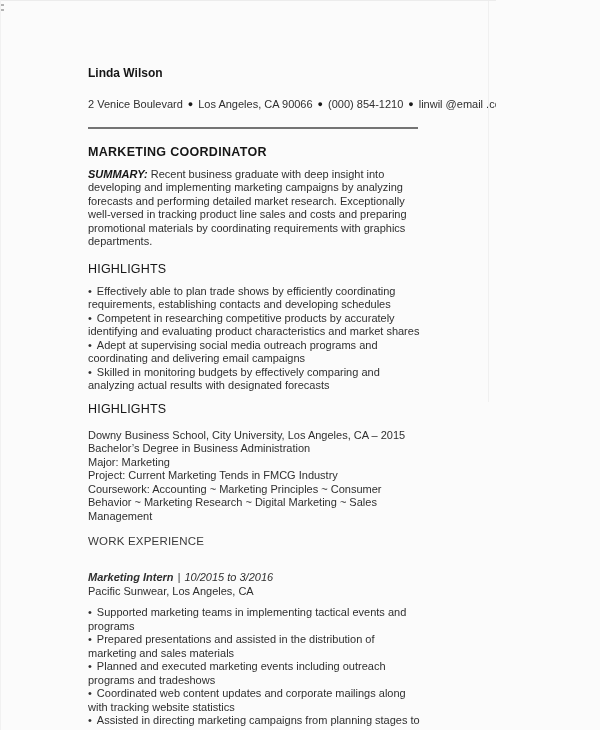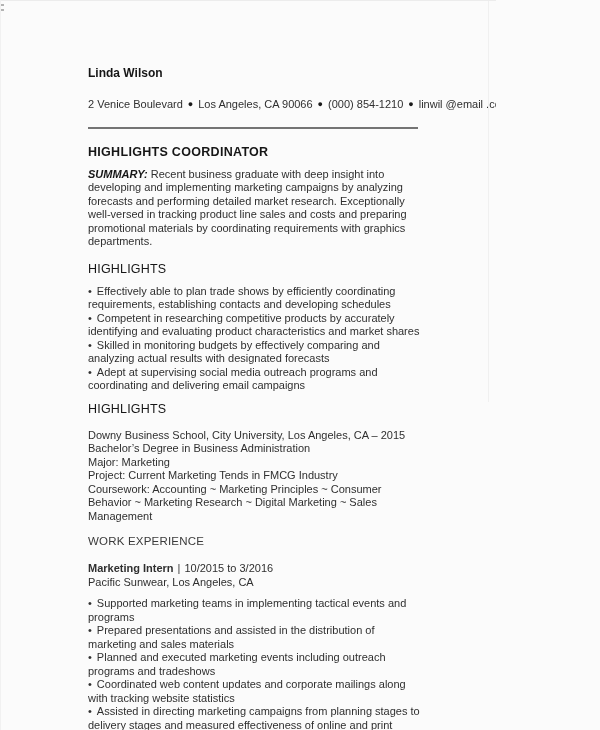--- a/index.html
+++ b/index.html
@@ -70,51 +70,51 @@
   .section-heading.education { margin-top: 9px; }
   .bullet-list { margin-top: 9px; }
   .bullet-item .marker { margin-right: 5px; }
   .edu-lines { margin-top: 13px; }
   .work-heading {
     margin-top: 11px;
     font-size: 11.5px; font-weight: normal; color: #3a3a3a;
     letter-spacing: 0.2px;
     line-height: 14px;
   }
-  .job-line { margin-top: 14px; }
+  .job-line { margin-top: 23px; font-style: italic; }
   .job-divider { margin: 0 4px; color: #3a3a3a; }
   .work-list { margin-top: 8px; }
 </style>
 </head>
 <body>
 
 <div class="page">
   <div class="edge-line-right"></div>
   <div class="corner-mark"></div>
   <div class="corner-mark second"></div>
 
   <div class="content">
 
     <div>
       <p class="name">Linda Wilson</p>
       <p class="contact-line"><span>2 Venice Boulevard</span><span class="sep-dot">●</span><span>Los Angeles, CA 90066</span><span class="sep-dot">●</span><span>(000) 854-1210</span><span class="sep-dot">●</span><span>linwil @email .com</span></p>
     </div>
 
     <div class="rule"></div>
 
-    <p class="doc-title">HIGHLIGHTS COORDINATOR</p>
+    <p class="doc-title">MARKETING COORDINATOR</p>
 
     <p class="summary"><span class="inline-label">SUMMARY:</span><span>Recent business graduate with deep insight into developing and implementing marketing campaigns by analyzing forecasts and performing detailed market research. Exceptionally well-versed in tracking product line sales and costs and preparing promotional materials by coordinating requirements with graphics departments.</span></p>
 
     <p class="section-heading">HIGHLIGHTS</p>
     <div class="bullet-list">
       <p class="bullet-item"><span class="marker">•</span><span>Effectively able to plan trade shows by efficiently coordinating requirements, establishing contacts and developing schedules</span></p>
       <p class="bullet-item"><span class="marker">•</span><span>Competent in researching competitive products by accurately identifying and evaluating product characteristics and market shares</span></p>
+      <p class="bullet-item"><span class="marker">•</span><span>Adept at supervising social media outreach programs and coordinating and delivering email campaigns</span></p>
       <p class="bullet-item"><span class="marker">•</span><span>Skilled in monitoring budgets by effectively comparing and analyzing actual results with designated forecasts</span></p>
-      <p class="bullet-item"><span class="marker">•</span><span>Adept at supervising social media outreach programs and coordinating and delivering email campaigns</span></p>
     </div>
 
     <p class="section-heading education">HIGHLIGHTS</p>
     <div class="edu-lines">
       <p>Downy Business School, City University, Los Angeles, CA – 2015</p>
       <p>Bachelor’s Degree in Business Administration</p>
       <p>Major: Marketing</p>
       <p>Project: Current Marketing Tends in FMCG Industry</p>
       <p>Coursework: Accounting ~ Marketing Principles ~ Consumer Behavior ~ Marketing Research ~ Digital Marketing ~ Sales Management</p>
     </div>

